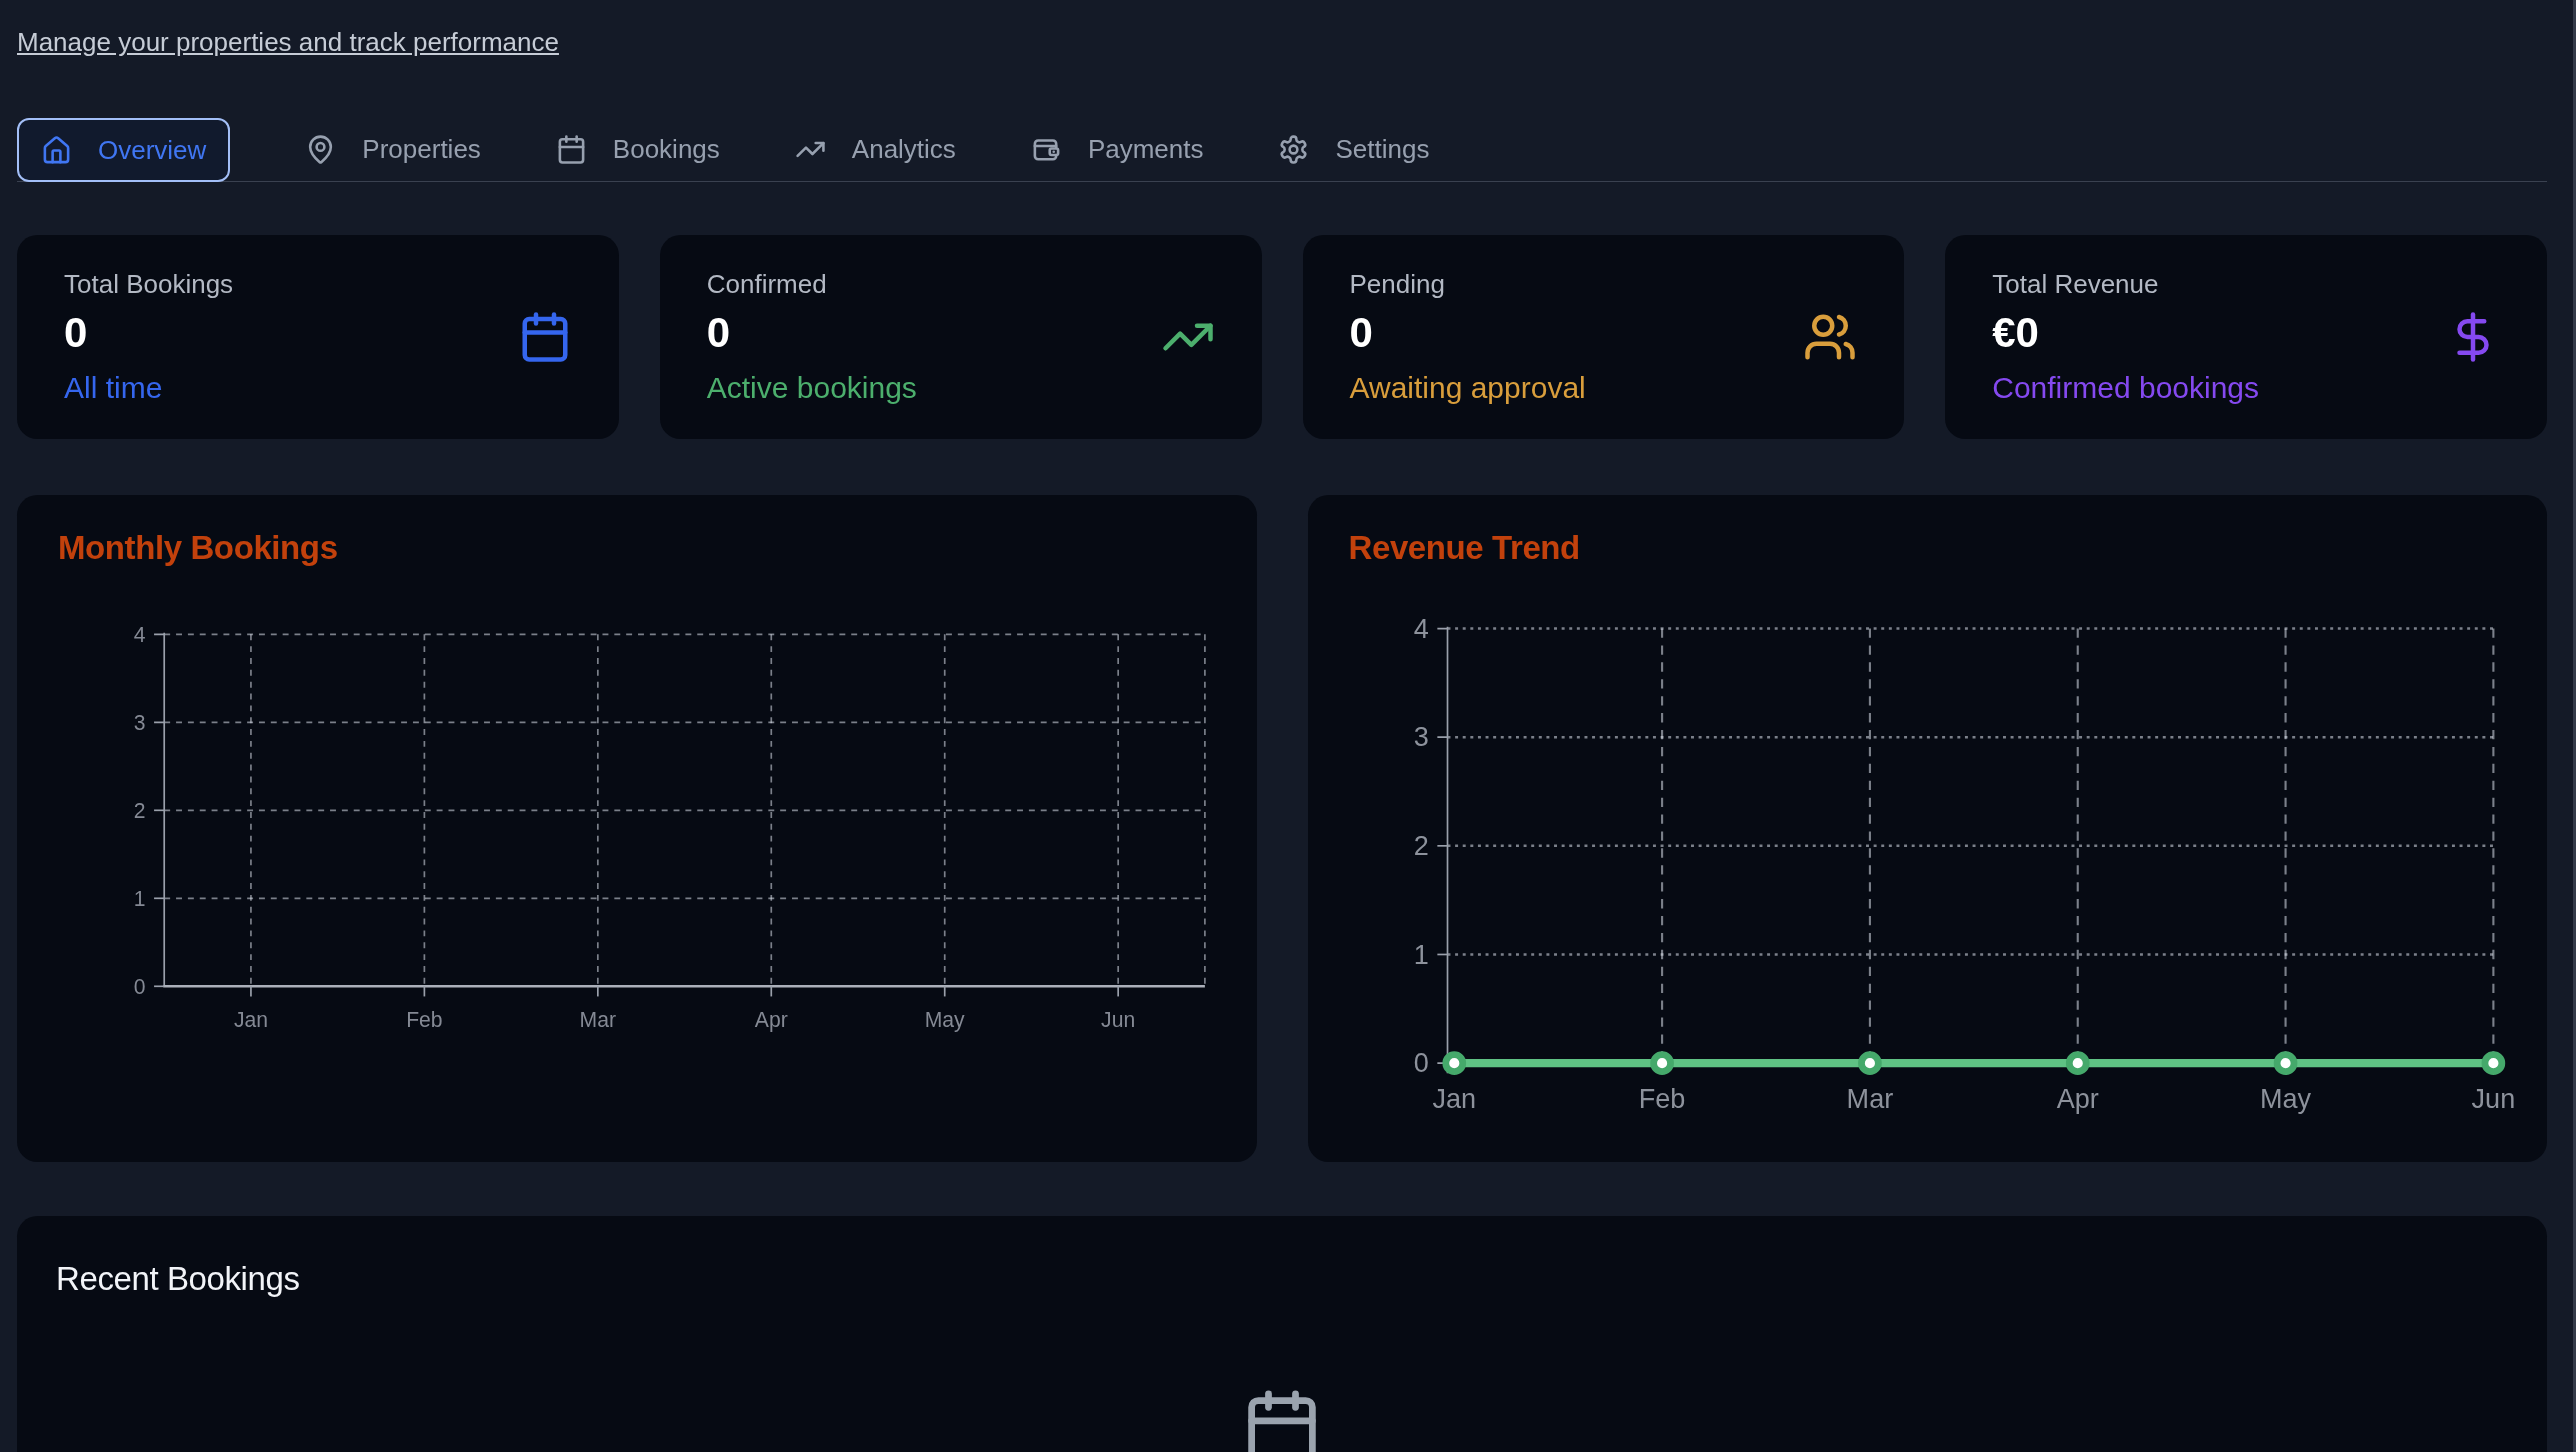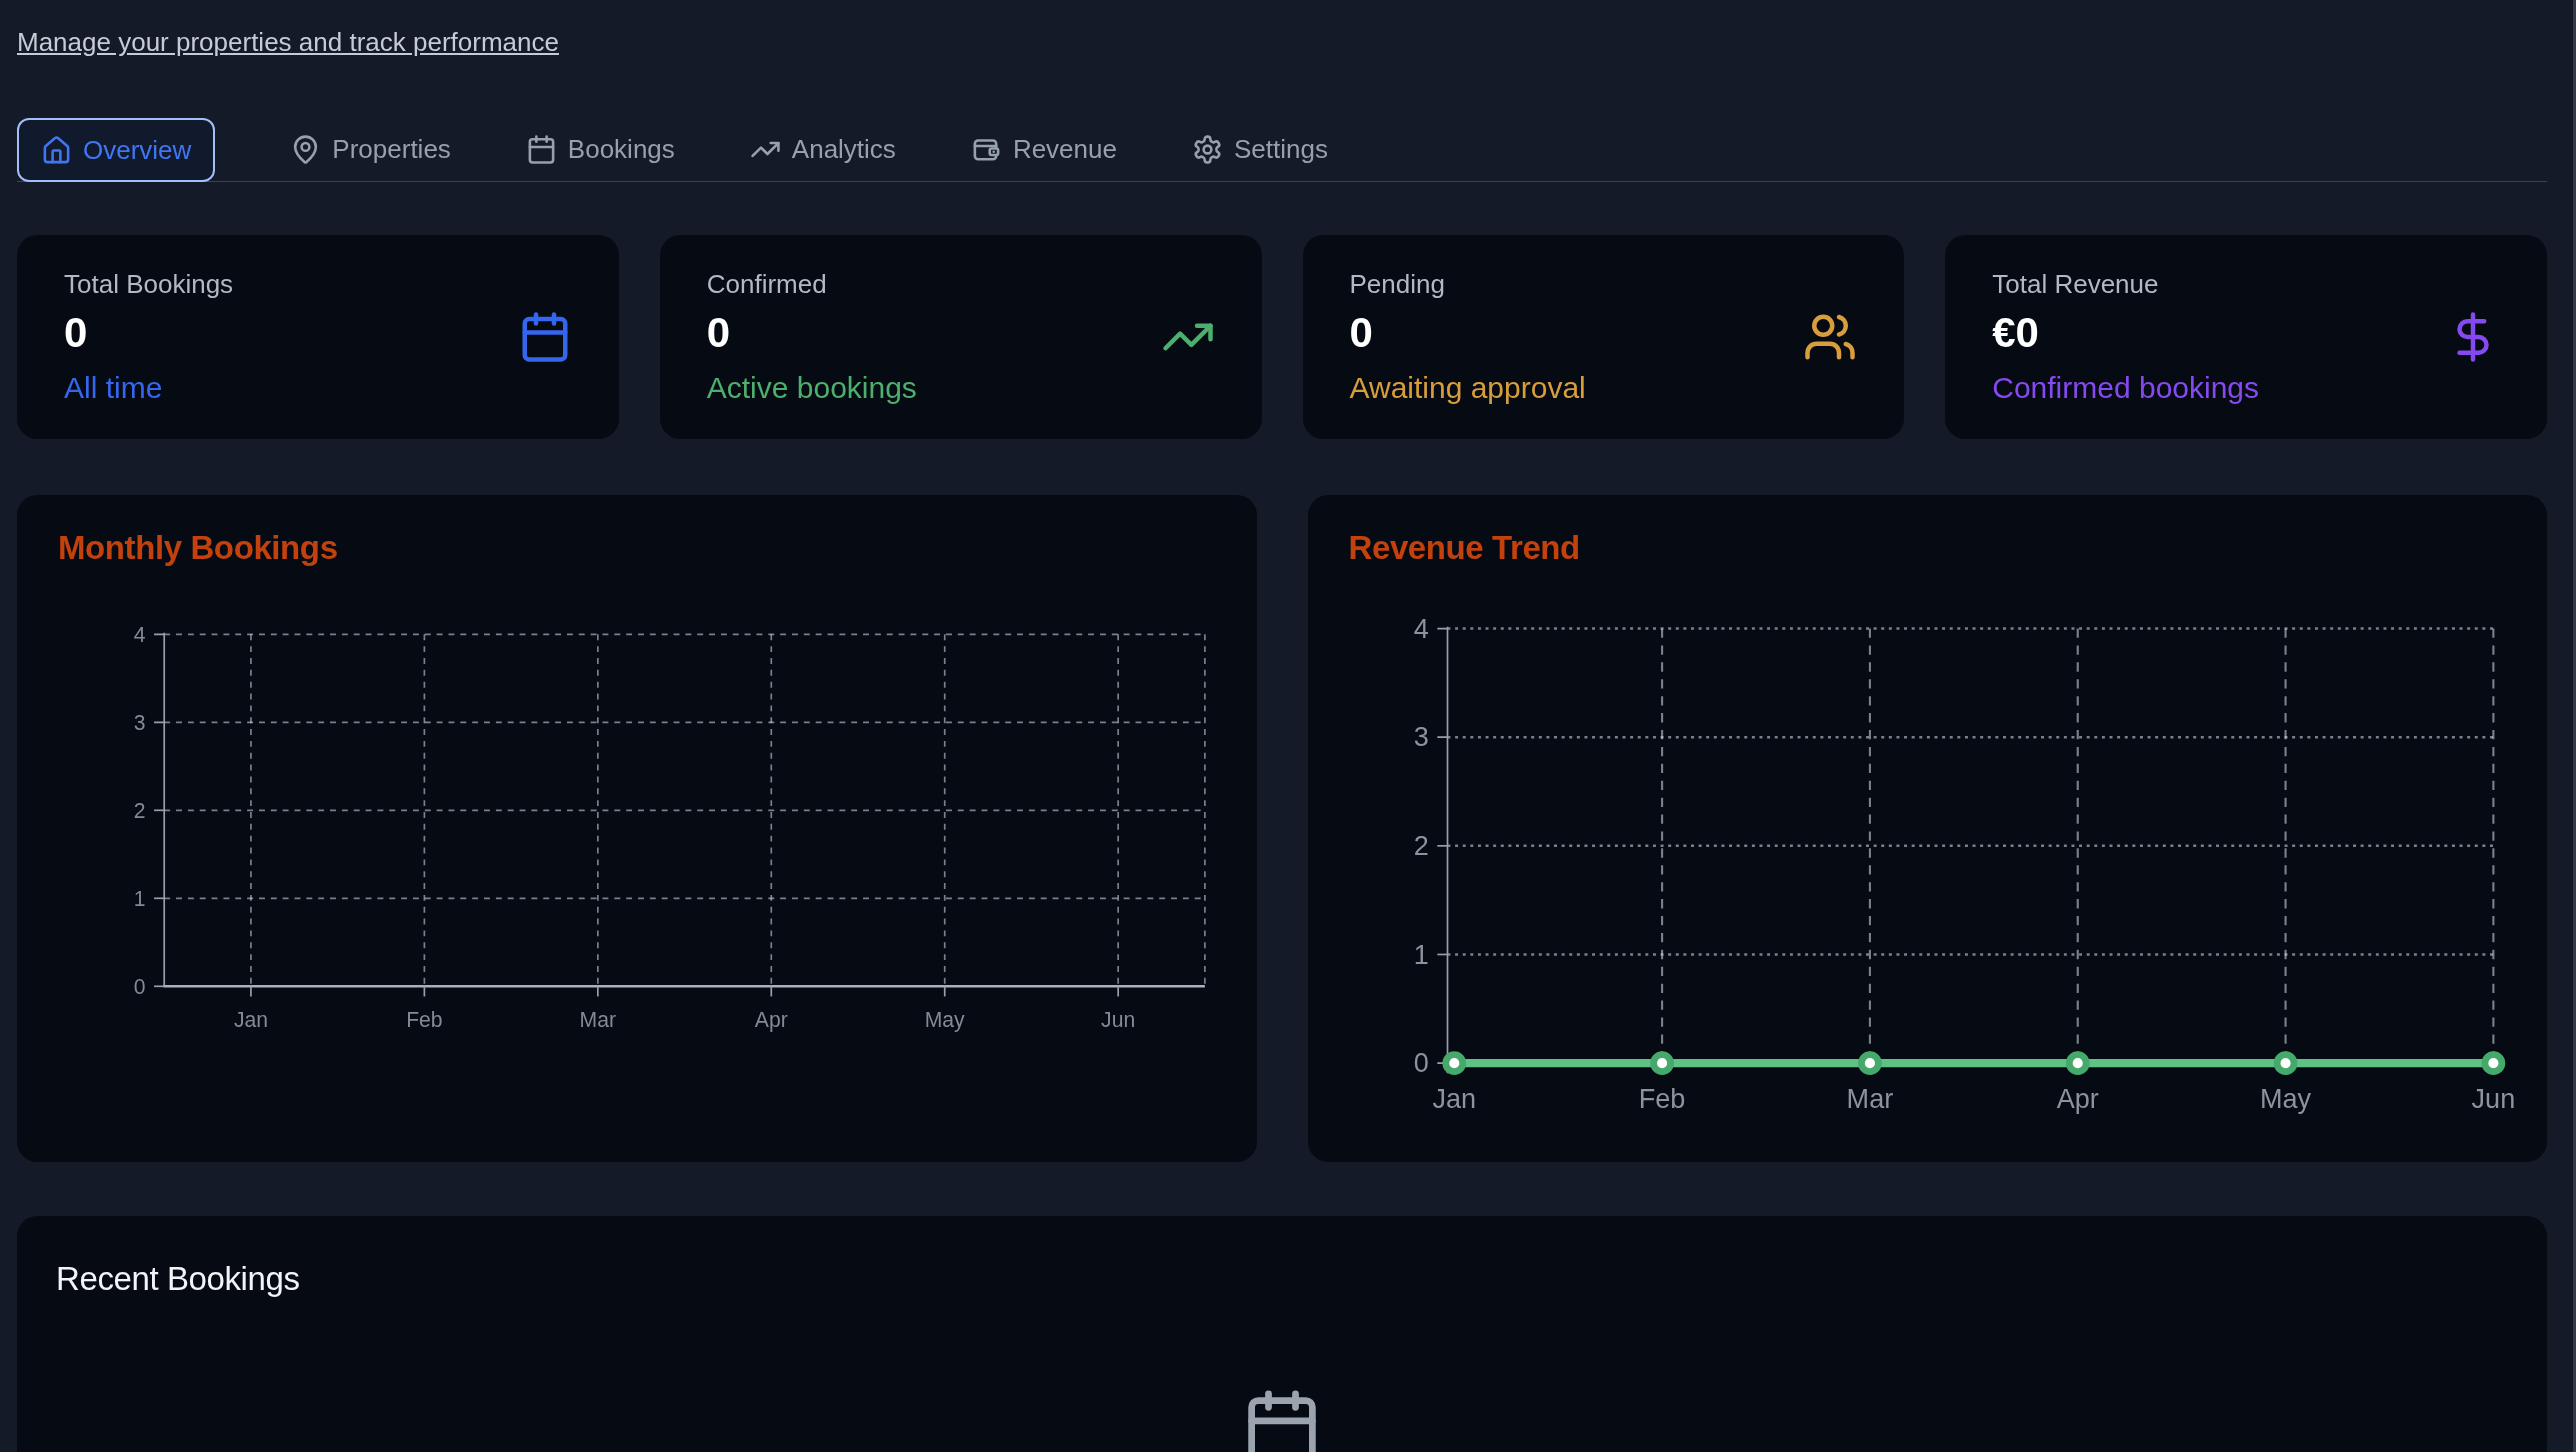--- a/index.html
+++ b/index.html
@@ -11,21 +11,21 @@
     position:relative;
   }
   .page { padding:6.8px 29px 0 17px; position:relative; }
 
   
   .h1 { font-size:53px; font-weight:700; letter-spacing:-1.3px; color:#f5f7fa; line-height:1.08; }
   .subtitle { margin-top:20.3px; font-size:26px; color:#c6ccd6; line-height:1.2;text-decoration:underline; }
 
   
   .tabs { margin-top:59px; display:flex; align-items:center; gap:75px; border-bottom:1.7px solid #3a4150; position:relative; }
-  .tab { height:64px; display:flex; align-items:center; gap:11px; font-size:26px; color:#97a0af; cursor:pointer; white-space:nowrap; }
+  .tab { height:64px; display:flex; align-items:center; gap:26px; font-size:26px; color:#97a0af; cursor:pointer; white-space:nowrap; }
   .tab .ticon { width:31px; height:31px; display:block; }
   .tab.active {
     border:2.5px solid #a3bff7; border-radius:12px; background:#111a2d;
     padding:0 22px; margin-bottom:-1.7px; color:#4076f2; position:relative; z-index:1;
   }
 
   
   .stats { margin-top:53px; display:grid; grid-template-columns:repeat(4,1fr); gap:41px; }
   .scard {
     background:#060a13; border-radius:20.3px; height:204px;
@@ -88,21 +88,21 @@
         </svg>
         <span>Analytics</span>
       </div>
       <div class="tab">
         <svg class="ticon" viewBox="0 0 24 24" fill="none" stroke="currentColor" stroke-width="2" stroke-linecap="round" stroke-linejoin="round">
           <rect x="3" y="5" width="16.5" height="14.5" rx="2.5"></rect>
           <path d="M3 9.3h16.5"></path>
           <rect x="14.5" y="11.2" width="6.5" height="5" rx="1.3" fill="#141a27"></rect>
           <path d="M17.6 13.7h.01"></path>
         </svg>
-        <span>Revenue</span>
+        <span>Payments</span>
       </div>
       <div class="tab">
         <svg class="ticon" viewBox="0 0 24 24" fill="none" stroke="currentColor" stroke-width="2" stroke-linecap="round" stroke-linejoin="round">
           <path d="M12.22 2h-.44a2 2 0 0 0-2 2v.18a2 2 0 0 1-1 1.73l-.43.25a2 2 0 0 1-2 0l-.15-.08a2 2 0 0 0-2.73.73l-.22.38a2 2 0 0 0 .73 2.73l.15.1a2 2 0 0 1 1 1.72v.51a2 2 0 0 1-1 1.74l-.15.09a2 2 0 0 0-.73 2.73l.22.38a2 2 0 0 0 2.73.73l.15-.08a2 2 0 0 1 2 0l.43.25a2 2 0 0 1 1 1.73V20a2 2 0 0 0 2 2h.44a2 2 0 0 0 2-2v-.18a2 2 0 0 1 1-1.73l.43-.25a2 2 0 0 1 2 0l.15.08a2 2 0 0 0 2.73-.73l.22-.39a2 2 0 0 0-.73-2.73l-.15-.08a2 2 0 0 1-1-1.74v-.5a2 2 0 0 1 1-1.74l.15-.09a2 2 0 0 0 .73-2.73l-.22-.38a2 2 0 0 0-2.73-.73l-.15.08a2 2 0 0 1-2 0l-.43-.25a2 2 0 0 1-1-1.73V4a2 2 0 0 0-2-2z"></path>
           <circle cx="12" cy="12" r="3"></circle>
         </svg>
         <span>Settings</span>
       </div>
     </div>
 

